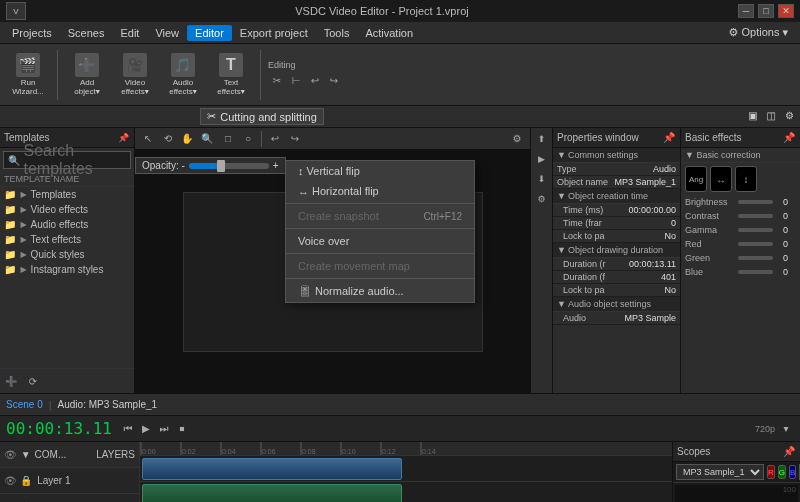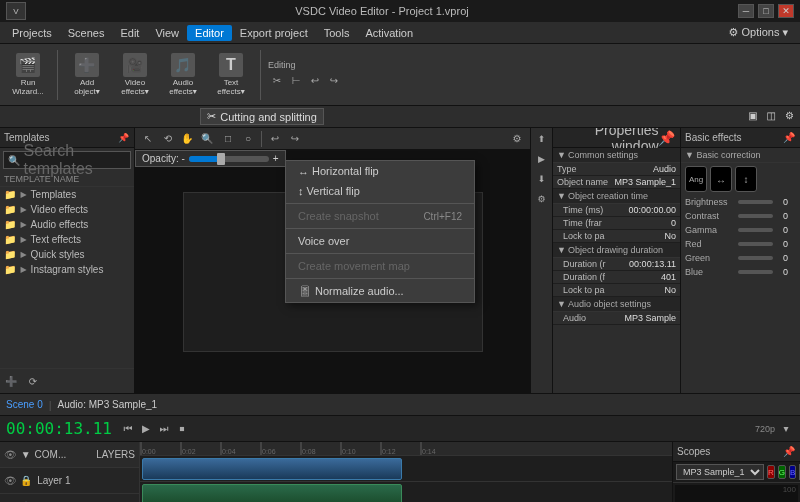--- a/index.html
+++ b/index.html
@@ -301,23 +301,22 @@
       background: #2d2d2d;
       border-left: 1px solid #111;
       display: flex;
       flex-direction: column;
     }
     .props-header {
       height: 20px;
       background: #252525;
       display: flex; align-items: center; justify-content: space-between;
       padding: 0 4px;
-      font-size: 14px; color: #bbb;
+      font-size: 10px; color: #bbb;
       border-bottom: 1px solid #111;
-      text-align: right;
     }
     .props-tab {
       flex: 1; text-align: center;
       padding: 2px 2px;
       font-size: 9px; color: #aaa;
       cursor: pointer; border-right: 1px solid #333;
     }
     .props-tab.active { background: #3a3a3a; color: #fff; }
     .props-section-title {
       background: #252525;
@@ -664,45 +663,45 @@
       <div class="canvas-tool-btn">⚙</div>
     </div>
 
     <div id="canvas" style="position:relative;">
       <div id="canvas-inner">
         <div class="canvas-placeholder">▶</div>
       </div>
 
       <div id="context-menu">
         <div class="ctx-item">
-          <span>↔ Horizontal flip</span>
+          <span>↕ Vertical flip</span>
         </div>
         <div class="ctx-item">
-          <span>↕ Vertical flip</span>
+          <span>↔ Horizontal flip</span>
         </div>
         <div class="ctx-separator"></div>
         <div class="ctx-item disabled">
           <span>Create snapshot</span>
           <span class="shortcut">Ctrl+F12</span>
         </div>
         <div class="ctx-separator"></div>
         <div class="ctx-item">
           <span>Voice over</span>
         </div>
         <div class="ctx-separator"></div>
         <div class="ctx-item disabled">
           <span>Create movement map</span>
         </div>
         <div class="ctx-separator"></div>
         <div class="ctx-item">
           <span>🎚 Normalize audio...</span>
         </div>
       </div>
 
-      <div id="opacity-bar" style="position:absolute;top:0;left:0;">
+      <div id="opacity-bar" style="position:absolute;top:7px;left:0;">
         <span>Opacity: -</span>
         <div class="opacity-slider-track">
           <div class="opacity-slider-fill"></div>
           <div class="opacity-thumb"></div>
         </div>
         <span>+</span>
       </div>
     </div>
   </div>
 

